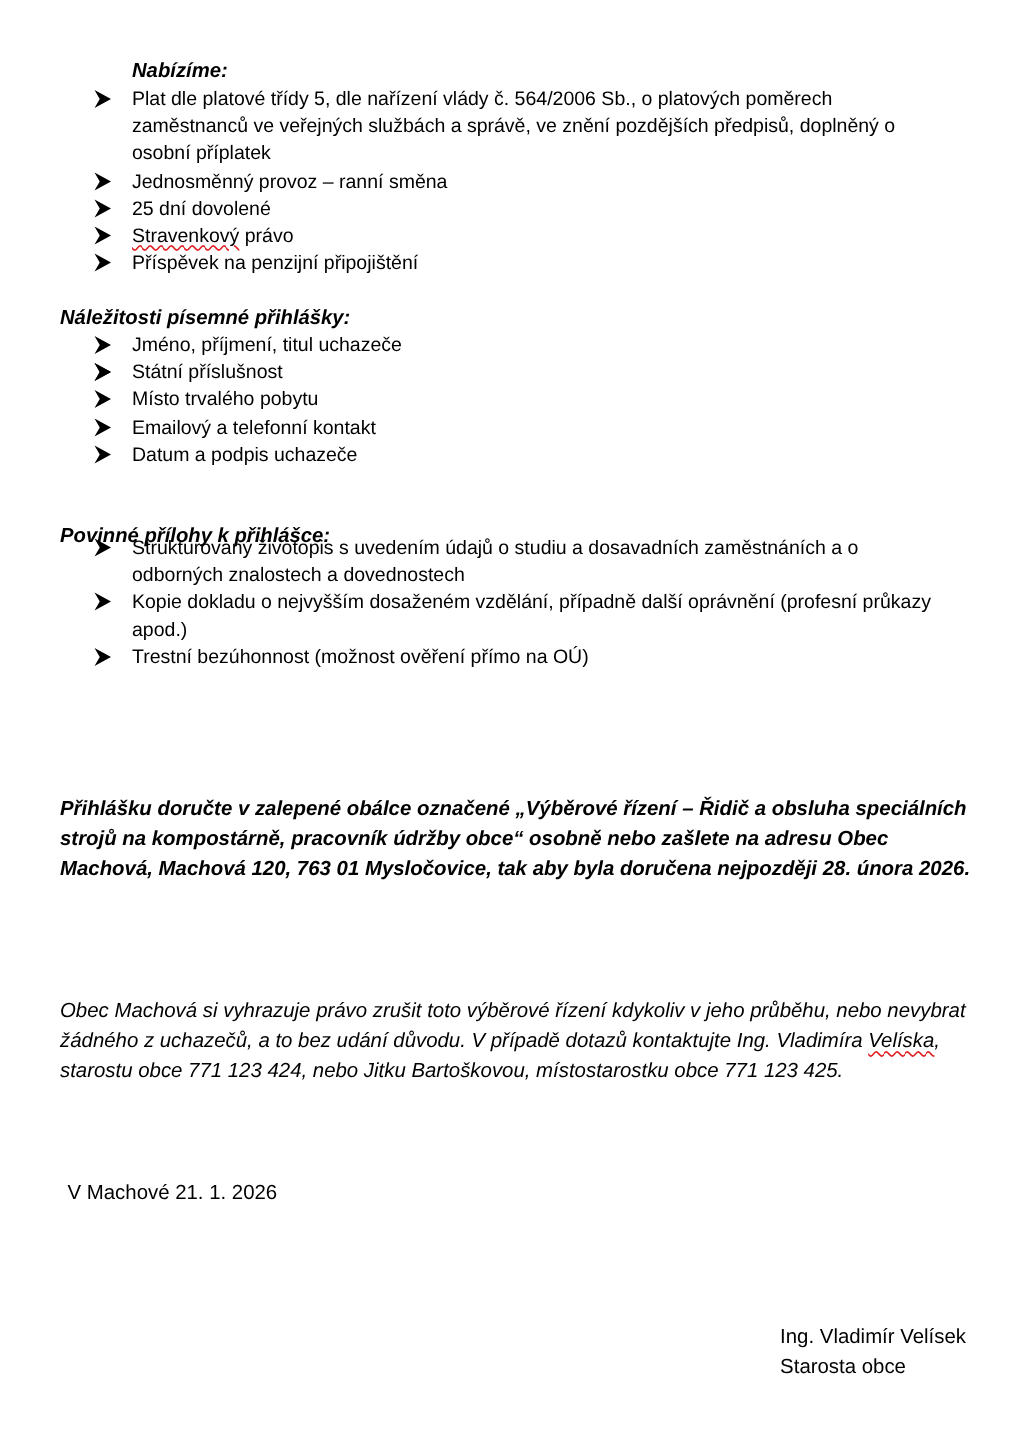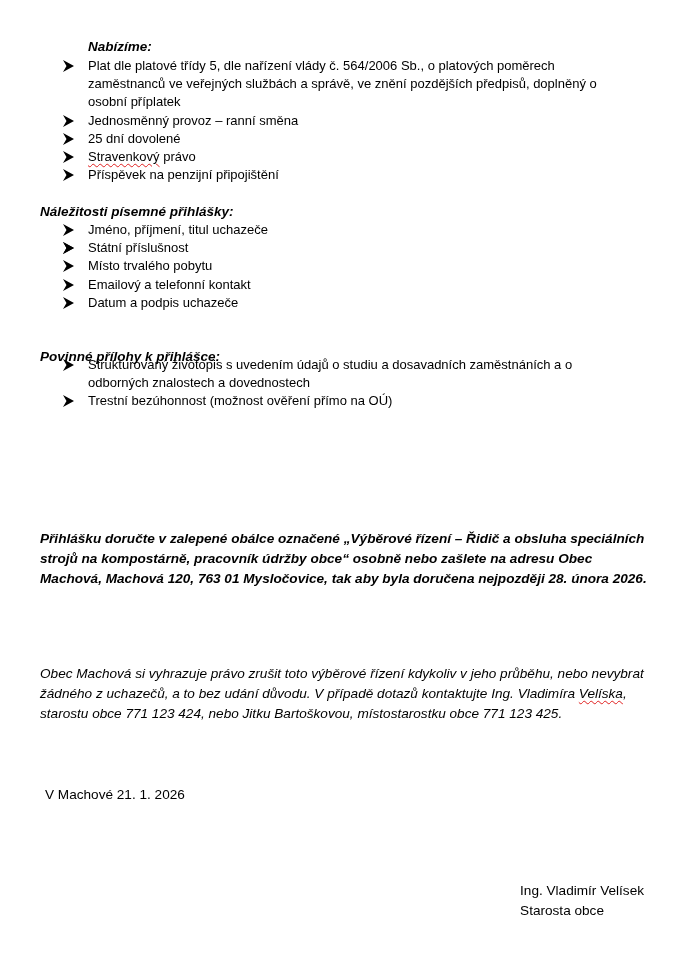--- a/index.html
+++ b/index.html
@@ -125,20 +125,26 @@
     <li>
       <span class="bullet"><svg width="14" height="18" viewBox="0 0 14 18">
             <path d="M1 3 L12 9 L1 15 L4.5 9 Z" fill="#000"></path>
           </svg></span>
       <span>Strukturovaný životopis s uvedením údajů o studiu a dosavadních zaměstnáních a o odborných znalostech a dovednostech</span>
     </li>
     <li>
       <span class="bullet"><svg width="14" height="18" viewBox="0 0 14 18">
             <path d="M1 3 L12 9 L1 15 L4.5 9 Z" fill="#000"></path>
           </svg></span>
+      <span>Kopie dokladu o nejvyšším dosaženém vzdělání, případně další oprávnění (profesní průkazy apod.)</span>
+    </li>
+    <li>
+      <span class="bullet"><svg width="14" height="18" viewBox="0 0 14 18">
+            <path d="M1 3 L12 9 L1 15 L4.5 9 Z" fill="#000"></path>
+          </svg></span>
       <span>Trestní bezúhonnost (možnost ověření přímo na OÚ)</span>
     </li>
   </ul>
 
   <div class="para bold" style="top:529px;">Přihlášku doručte v zalepené obálce označené „Výběrové řízení – Řidič a obsluha speciálních strojů na kompostárně, pracovník údržby obce“ osobně nebo zašlete na adresu Obec Machová, Machová 120, 763 01 Mysločovice, tak aby byla doručena nejpozději 28. února 2026.</div>
 
   <div class="para italic" style="top:664px;"><span>Obec Machová si vyhrazuje právo zrušit toto výběrové řízení kdykoliv v jeho průběhu, nebo nevybrat žádného z uchazečů, a to bez udání důvodu. V případě dotazů kontaktujte Ing. Vladimíra </span><span class="spell">Velíska</span><span>, starostu obce 771 123 424, nebo Jitku Bartoškovou, místostarostku obce 771 123 425.</span></div>
 
   <div class="place-date">V Machové 21. 1. 2026</div>
 

